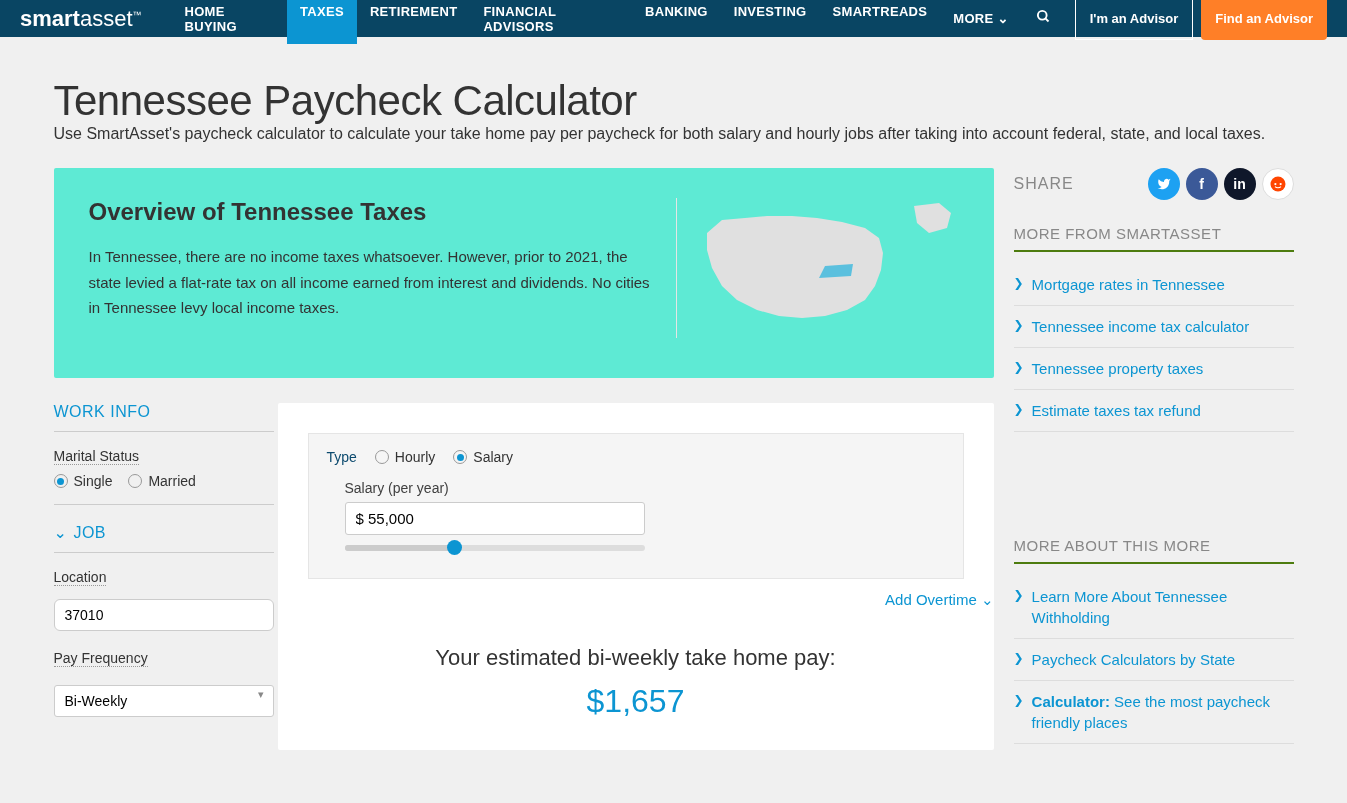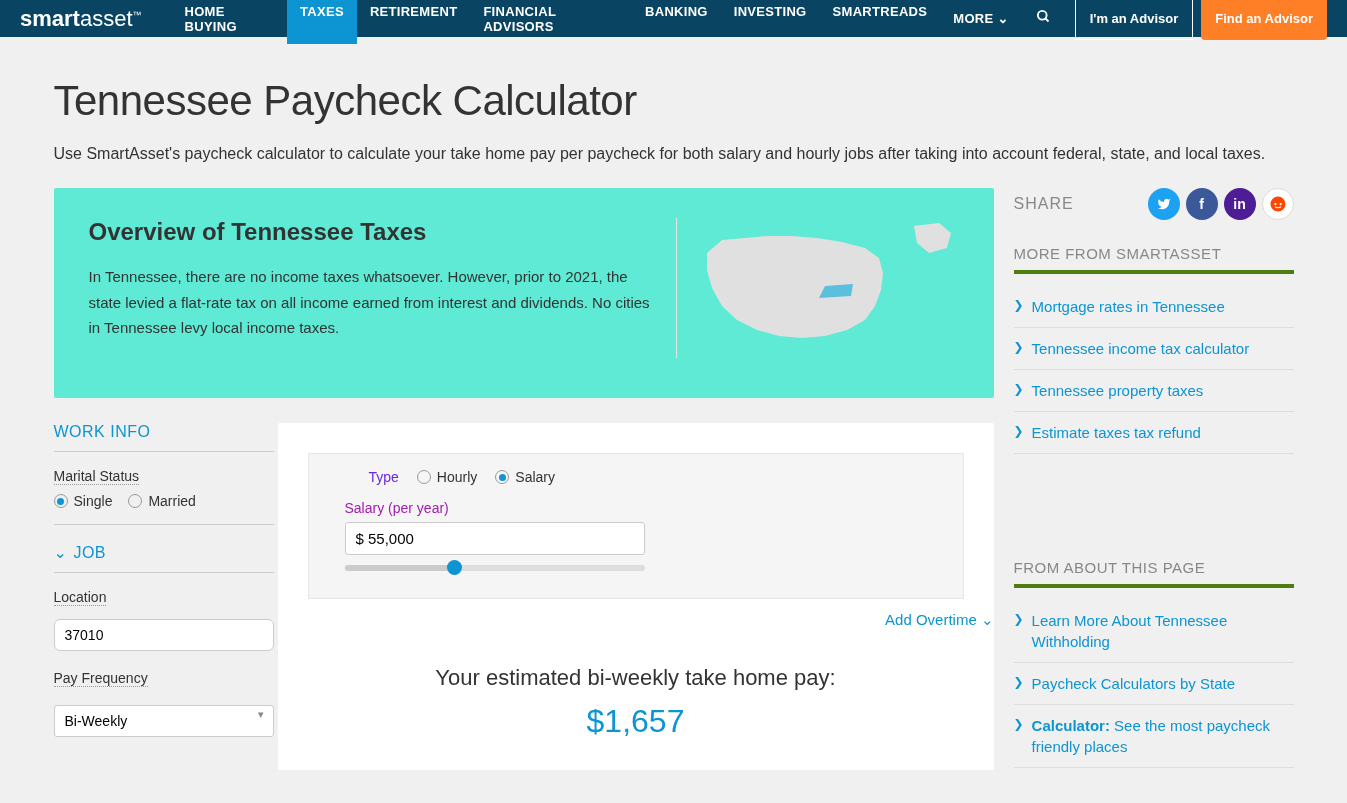--- a/index.html
+++ b/index.html
@@ -10,41 +10,41 @@
 .logo .tm { font-size: 9px; vertical-align: super; }
 .nav-items { display: flex; flex: 1; }
 .nav-item { color: #fff; font-size: 13px; font-weight: 600; padding: 10px 13px; cursor: pointer; letter-spacing: 0.3px; }
 .nav-item.active { background: #0c95d2; }
 .nav-more { display: inline-flex; align-items: center; gap: 4px; }
 .search-icon { color: #fff; padding: 10px 14px; cursor: pointer; }
 .nav-buttons { display: flex; gap: 8px; margin-left: 10px; margin-right: 20px; }
 .btn-advisor { background: transparent; border: 1px solid #fff; color: #fff; padding: 6px 14px; border-radius: 0; font-size: 13px; font-weight: 600; cursor: pointer; }
 .btn-find { background: #ff7f27; border: none; color: #fff; padding: 14px 14px; border-radius: 4px; font-size: 13px; font-weight: 600; cursor: pointer; }
 .container { max-width: 1280px; margin: 0 auto; padding: 0 20px; }
-.page-title { font-size: 42px; font-weight: 300; color: #333; margin-top: 40px; margin-bottom: 20px; letter-spacing: -0.5px; }
+.page-title { font-size: 42px; font-weight: 300; color: #333; margin-top: 40px; letter-spacing: -0.5px; }
 .page-desc { font-size: 16px; color: #333; margin-bottom: 25px; }
 .layout { display: flex; gap: 20px; }
 .left-col { flex: 1; }
 .right-col { width: 280px; }
 .overview-card { background: #5eead4; padding: 30px 35px 40px; display: flex; gap: 25px; border-radius: 2px; }
 .overview-text { flex: 1; }
 .overview-title { font-size: 24px; font-weight: 600; color: #333; margin-bottom: 18px; }
 .overview-desc { font-size: 15px; color: #333; line-height: 1.7; }
 .map-container { display: flex; align-items: flex-start; gap: 12px; border-left: 1px solid #e5e5e5; padding-left: 20px; height: 140px; }
 .map-us { width: 200px; height: 130px; }
 .map-ak { width: 50px; height: 40px; }
 .share-row { display: flex; align-items: center; gap: 12px; margin-bottom: 25px; }
 .share-label { color: #888; font-size: 16px; letter-spacing: 1px; flex: 1; }
 .social-icons { display: flex; gap: 6px; }
 .social-icon { width: 32px; height: 32px; border-radius: 50%; display: flex; align-items: center; justify-content: center; color: #fff; cursor: pointer; font-size: 14px; font-weight: bold; }
 .social-tw { background: #1da1f2; }
 .social-fb { background: #3b5998; }
-.social-li { background: #4c1d95; }
+.social-li { background: #0f172a; }
 .social-rd { background: #fff; border: 1px solid #ddd; color: #ff4500; }
-.sidebar-heading { color: #888; font-size: 15px; letter-spacing: 0.5px; margin-bottom: 12px; border-bottom: 4px solid #4d7c0f; padding-bottom: 8px; }
+.sidebar-heading { color: #888; font-size: 15px; letter-spacing: 0.5px; margin-bottom: 12px; border-bottom: 2px solid #4d7c0f; padding-bottom: 8px; }
 .sidebar-link-list { list-style: none; }
 .sidebar-link-item { border-bottom: 1px solid #ddd; padding: 10px 0; display: flex; align-items: flex-start; gap: 8px; cursor: pointer; }
 .sidebar-link-chevron { color: #0c95d2; font-size: 12px; margin-top: 2px; flex-shrink: 0; }
 .sidebar-link-text { color: #0c95d2; font-size: 15px; line-height: 1.4; }
 .sidebar-link-text .bold { font-weight: 600; }
 .sidebar-section { margin-bottom: 40px; }
 .content-row { display: flex; gap: 4px; margin-top: 25px; }
 .work-info { width: 220px; }
 .wi-heading { color: #0c95d2; font-size: 16px; font-weight: 500; letter-spacing: 0.5px; padding-bottom: 10px; border-bottom: 1px solid #ccc; margin-bottom: 15px; }
 .wi-heading.job { display: flex; align-items: center; gap: 6px; cursor: pointer; }
@@ -53,23 +53,23 @@
 .radio-opt { display: flex; align-items: center; gap: 6px; cursor: pointer; font-size: 14px; }
 .radio-circle { width: 14px; height: 14px; border: 1px solid #999; border-radius: 50%; display: flex; align-items: center; justify-content: center; }
 .radio-circle.checked::after { content: ''; width: 7px; height: 7px; background: #0c95d2; border-radius: 50%; }
 .wi-input { width: 100%; padding: 7px 10px; border: 1px solid #ccc; border-radius: 6px; font-size: 14px; margin-top: 5px; margin-bottom: 18px; }
 .wi-select { width: 100%; padding: 7px 10px; border: 1px solid #ccc; border-radius: 3px; font-size: 14px; margin-top: 5px; background: #fff; appearance: none; position: relative; }
 .select-wrap { position: relative; margin-top: 5px; }
 .select-wrap::after { content: '▾'; position: absolute; right: 10px; top: 8px; color: #888; font-size: 11px; pointer-events: none; }
 .calc-card { flex: 1; background: #fff; border-radius: 2px; }
 .type-bar { background: #f5f5f5; border: 1px solid #e5e5e5; margin: 30px 30px 0; padding: 15px 18px; }
 .type-row { display: flex; align-items: center; gap: 18px; font-size: 14px; }
-.type-label { color: #6d28d9; margin-left: 42px; }
+.type-label { color: #0c4a6e; }
 .salary-section { padding: 15px 18px 12px; }
-.salary-label { font-size: 14px; color: #a21caf; margin-bottom: 6px; }
+.salary-label { font-size: 14px; color: #404040; margin-bottom: 6px; }
 .salary-input { width: 300px; padding: 7px 10px; border: 1px solid #ccc; border-radius: 3px; font-size: 15px; }
 .slider-track { position: relative; height: 6px; background: #ddd; border-radius: 3px; margin-top: 10px; width: 300px; }
 .slider-fill { position: absolute; height: 100%; background: #ccc; border-radius: 3px; width: 36%; }
 .slider-thumb { position: absolute; width: 15px; height: 15px; background: #0c95d2; border-radius: 50%; top: -5px; left: 34%; cursor: pointer; }
 .add-overtime { text-align: right; padding: 12px 0 16px; color: #0c95d2; font-size: 15px; cursor: pointer; }
 .result-section { text-align: center; padding: 20px 30px 30px; }
 .result-label { font-size: 22px; color: #333; margin-bottom: 12px; font-weight: 400; }
 .result-value { font-size: 32px; color: #0c95d2; font-weight: 400; }
 .gap { height: 65px; }
 </style>
@@ -222,21 +222,21 @@
           <li class="sidebar-link-item">
               <span class="sidebar-link-chevron">❯</span>
               <span class="sidebar-link-text">Estimate taxes tax refund</span>
             </li>
         </ul>
       </div>
 
       <div class="gap"></div>
 
       <div class="sidebar-section">
-        <div class="sidebar-heading">FROM ABOUT THIS PAGE</div>
+        <div class="sidebar-heading">MORE ABOUT THIS MORE</div>
         <ul class="sidebar-link-list">
           <li class="sidebar-link-item">
               <span class="sidebar-link-chevron">❯</span>
               <span class="sidebar-link-text">Learn More About Tennessee Withholding</span>
             </li>
           <li class="sidebar-link-item">
               <span class="sidebar-link-chevron">❯</span>
               <span class="sidebar-link-text">Paycheck Calculators by State</span>
             </li>
           <li class="sidebar-link-item">

